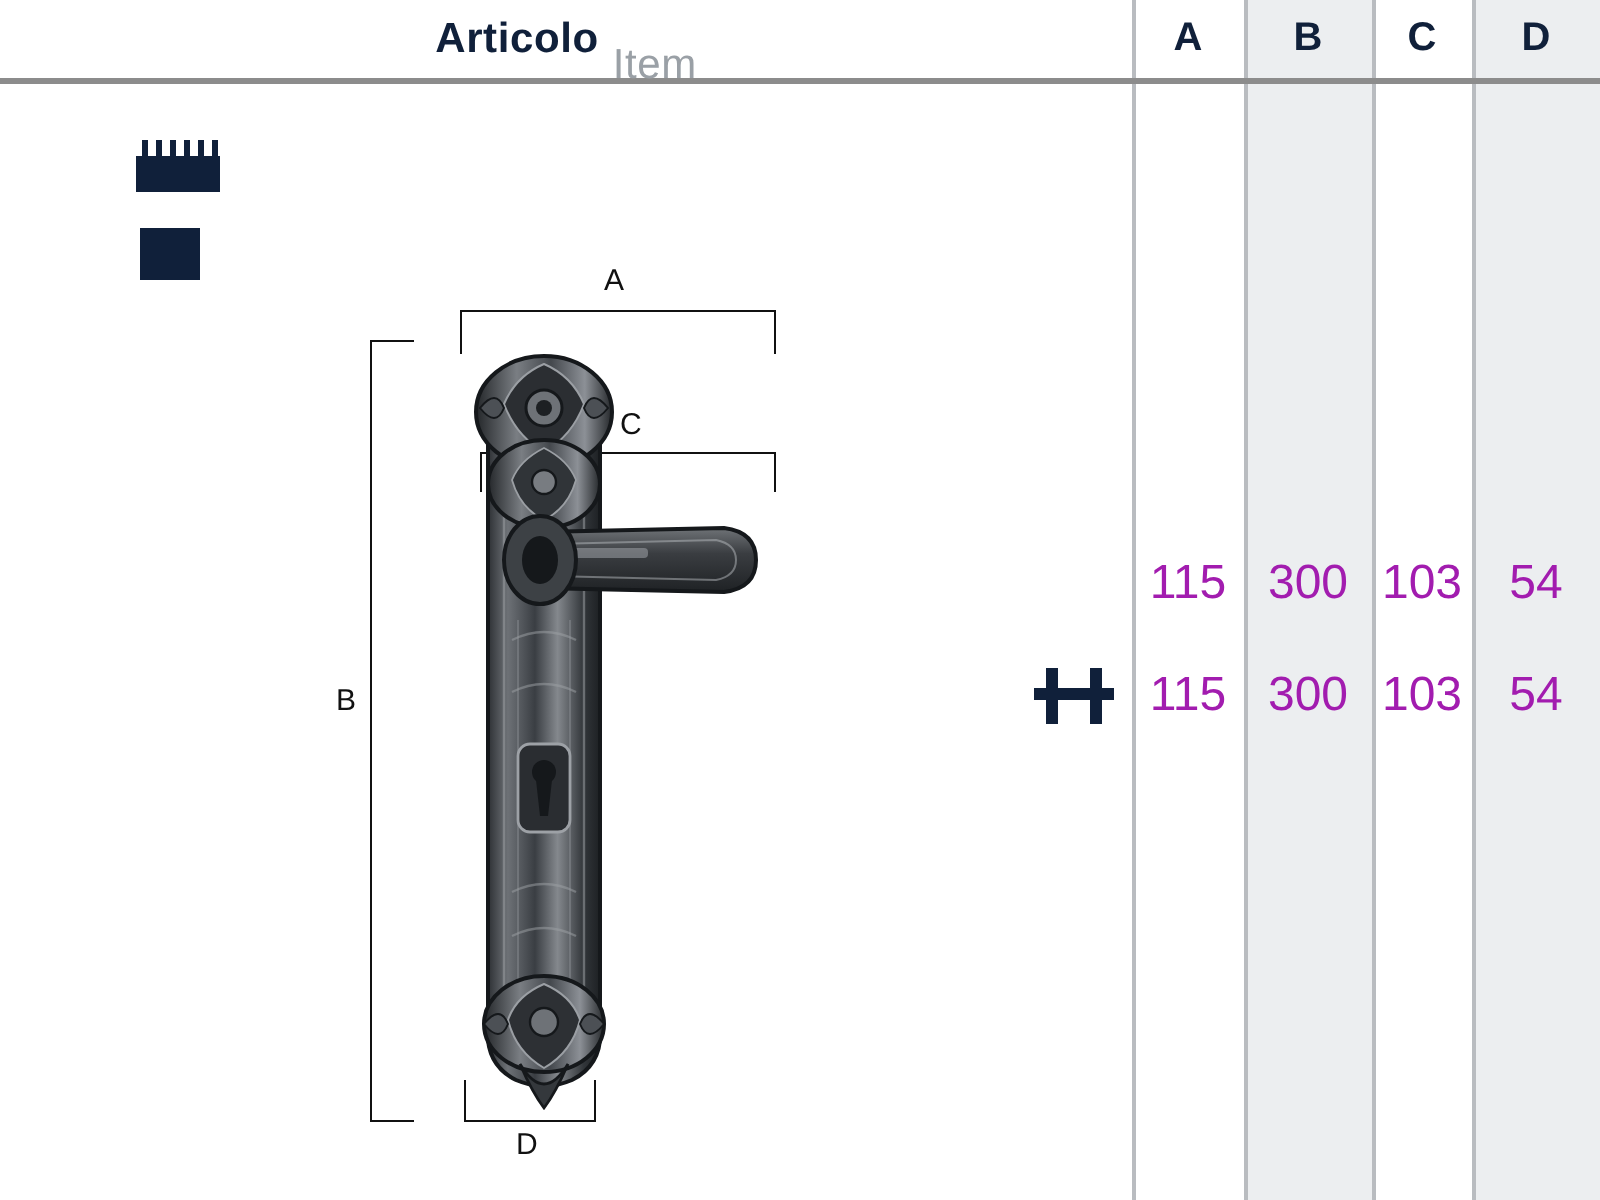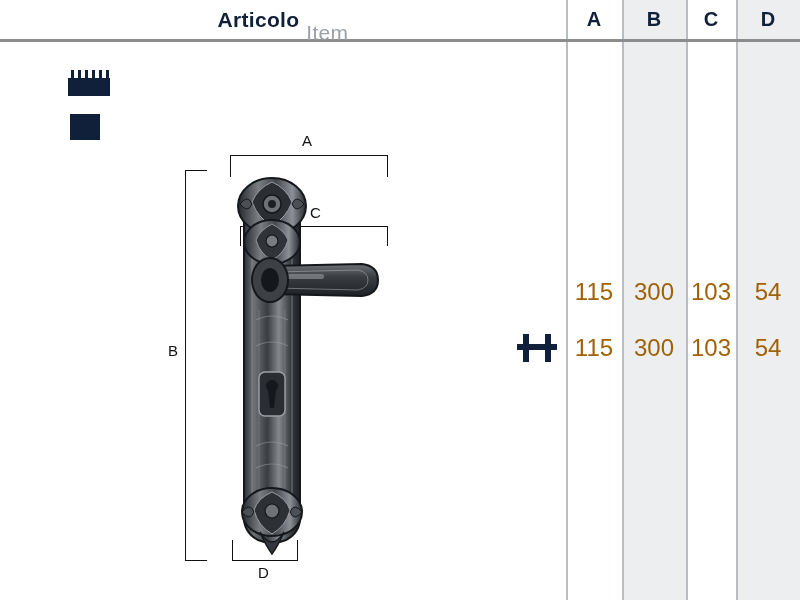--- a/index.html
+++ b/index.html
@@ -148,21 +148,21 @@
     left: 62px;
     top: 30px;
     width: 170px;
     height: 400px;
   }
 
   
   .val {
     position: absolute;
     font-size: 24px;
-    color: #a16207;
+    color: #a21caf;
     display: flex;
     align-items: center;
     justify-content: center;
     height: 30px;
   }
   .row-icon {
     position: absolute;
     left: 515px;
     top: 330px;
     width: 44px;

